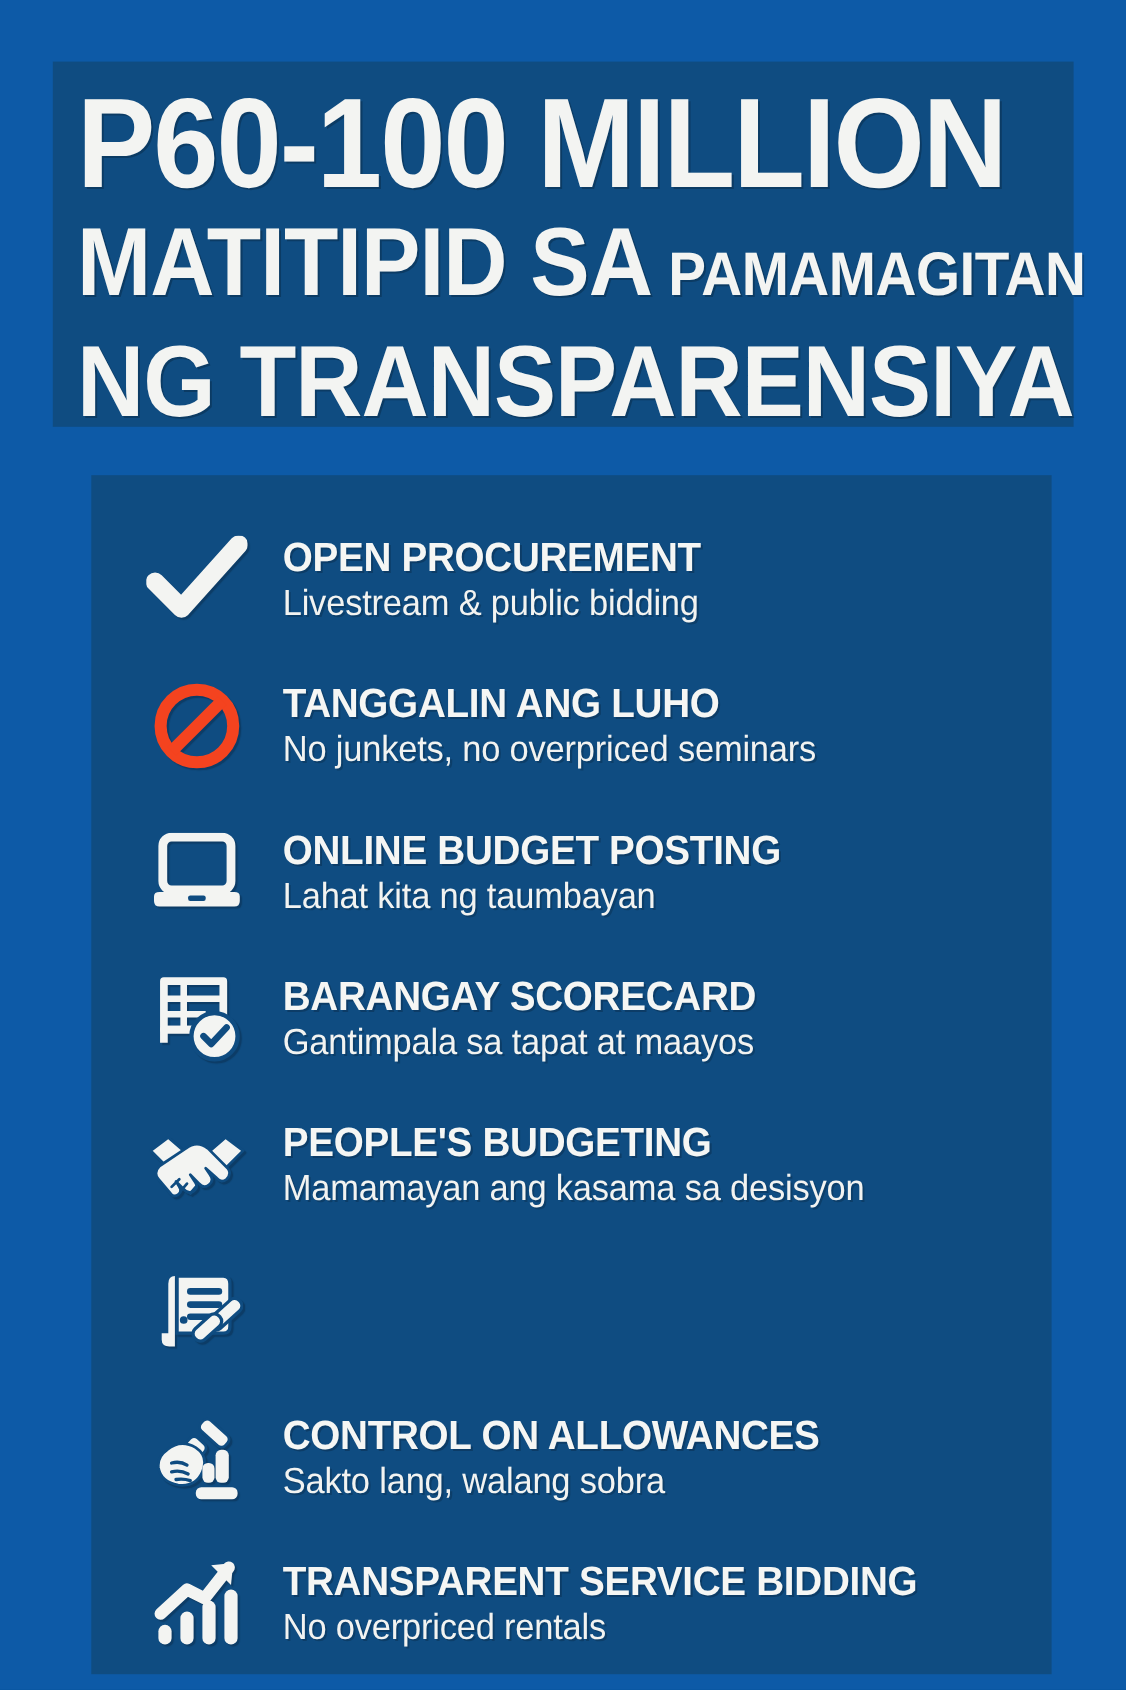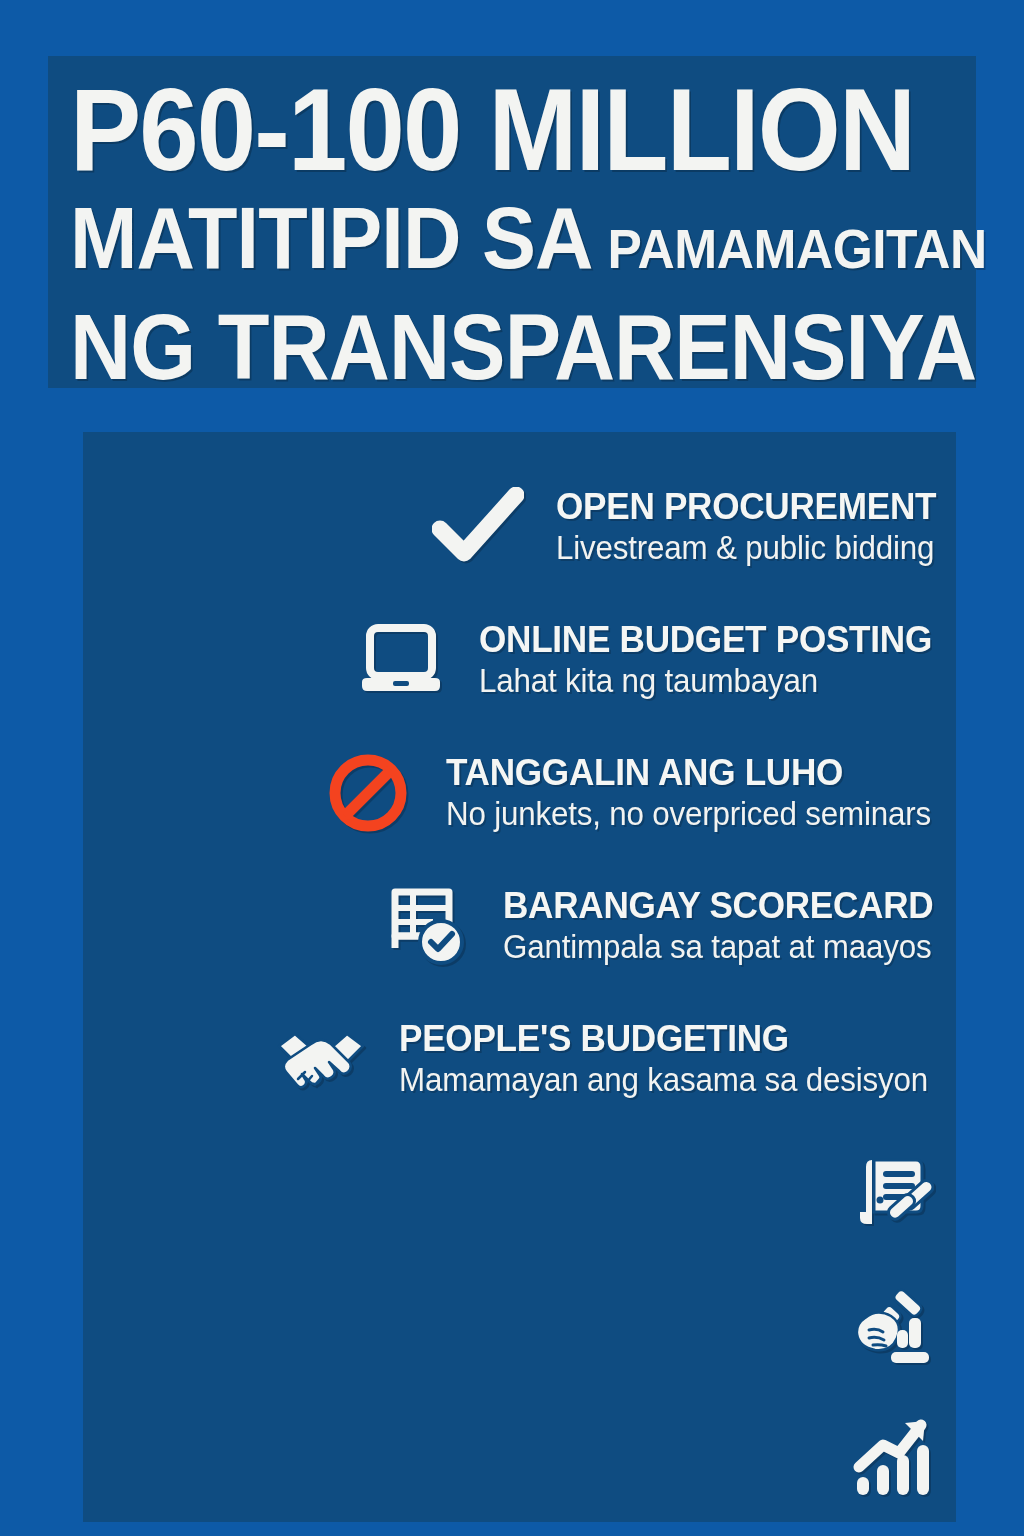--- a/index.html
+++ b/index.html
@@ -61,21 +61,20 @@
     left:83px; top:432px;
     width:873px; height:1090px;
     background:#0f4c81;
     padding:28px 0 0 0;
   }
   .row {
     display:flex;
     align-items:center;
     height:133px;
     padding-left:32px;
-    justify-content:flex-end;
   }
   .icon-cell {
     width:128px;
     min-width:128px;
     display:flex;
     align-items:center;
     justify-content:center;
   }
   .icon-cell svg { display:block; filter:drop-shadow(2px 2px 0 rgba(0,0,0,0.20)); }
   .text-cell { padding-left:14px; }
@@ -126,42 +125,42 @@
         </svg>
       </div>
       <div class="text-cell">
         <div class="row-title">OPEN PROCUREMENT</div>
         <div class="row-sub">Livestream &amp; public bidding</div>
       </div>
     </div>
 
     <div class="row">
       <div class="icon-cell">
+        <svg width="84" height="84" viewBox="0 0 84 84">
+          <circle cx="42" cy="42" r="33" fill="none" stroke="#f4431f" stroke-width="11"></circle>
+          <line x1="19" y1="65" x2="65" y2="19" stroke="#f4431f" stroke-width="11" stroke-linecap="butt"></line>
+        </svg>
+      </div>
+      <div class="text-cell">
+        <div class="row-title">TANGGALIN ANG LUHO</div>
+        <div class="row-sub">No junkets, no overpriced seminars</div>
+      </div>
+    </div>
+
+    <div class="row">
+      <div class="icon-cell">
         <svg width="86" height="72" viewBox="0 0 86 72">
           <rect x="12" y="4" width="62" height="48" rx="8" fill="none" stroke="#f3f4f2" stroke-width="8"></rect>
           <path d="M4 58 Q4 54 9 54 L77 54 Q82 54 82 58 L82 62 Q82 67 77 67 L9 67 Q4 67 4 62 Z" fill="#f3f4f2"></path>
           <rect x="35" y="57" width="16" height="5" rx="2" fill="#0f4c81"></rect>
         </svg>
       </div>
       <div class="text-cell">
         <div class="row-title">ONLINE BUDGET POSTING</div>
         <div class="row-sub">Lahat kita ng taumbayan</div>
-      </div>
-    </div>
-
-    <div class="row">
-      <div class="icon-cell">
-        <svg width="84" height="84" viewBox="0 0 84 84">
-          <circle cx="42" cy="42" r="33" fill="none" stroke="#f4431f" stroke-width="11"></circle>
-          <line x1="19" y1="65" x2="65" y2="19" stroke="#f4431f" stroke-width="11" stroke-linecap="butt"></line>
-        </svg>
-      </div>
-      <div class="text-cell">
-        <div class="row-title">TANGGALIN ANG LUHO</div>
-        <div class="row-sub">No junkets, no overpriced seminars</div>
       </div>
     </div>
 
     <div class="row">
       <div class="icon-cell">
         <svg width="84" height="84" viewBox="0 0 84 84">
           <path d="M12 8 H66 V52 H12 Z" fill="none" stroke="#f3f4f2" stroke-width="7" stroke-linejoin="round"></path>
           <path d="M12 64 L12 52 H40" fill="none" stroke="#f3f4f2" stroke-width="7" stroke-linejoin="round"></path>
           <line x1="12" y1="24" x2="66" y2="24" stroke="#f3f4f2" stroke-width="6"></line>
           <line x1="30" y1="8" x2="30" y2="52" stroke="#f3f4f2" stroke-width="6"></line>
@@ -228,31 +227,39 @@
             <path d="M16 34 Q28 24 42 32 Q54 40 48 54 Q42 68 26 66 Q10 63 8 50 Q7 40 16 34 Z"></path>
             <path d="M20 46 Q28 44 34 48" fill="none" stroke="#0f4c81" stroke-width="3" stroke-linecap="round"></path>
             <path d="M20 54 Q28 52 35 56" fill="none" stroke="#0f4c81" stroke-width="3" stroke-linecap="round"></path>
             <path d="M24 61 Q31 60 37 62" fill="none" stroke="#0f4c81" stroke-width="3" stroke-linecap="round"></path>
           </g>
           <rect x="60" y="34" width="12" height="30" rx="5" fill="#f3f4f2"></rect>
           <rect x="48" y="46" width="11" height="18" rx="5" fill="#f3f4f2"></rect>
           <rect x="42" y="68" width="38" height="11" rx="5" fill="#f3f4f2"></rect>
         </svg>
       </div>
+      <div class="text-cell">
+        <div class="row-title">CONTROL ON ALLOWANCES</div>
+        <div class="row-sub">Sakto lang, walang sobra</div>
+      </div>
     </div>
 
     <div class="row">
       <div class="icon-cell">
         <svg width="86" height="86" viewBox="0 0 86 86">
           <g fill="#f3f4f2">
             <rect x="8" y="62" width="12" height="18" rx="6"></rect>
             <rect x="28" y="50" width="12" height="30" rx="6"></rect>
             <rect x="48" y="40" width="12" height="40" rx="6"></rect>
             <rect x="68" y="30" width="12" height="50" rx="6"></rect>
           </g>
           <path d="M10 52 L34 30 L50 38 L72 10" fill="none" stroke="#f3f4f2" stroke-width="11" stroke-linecap="round" stroke-linejoin="round"></path>
           <path d="M56 8 L76 6 L74 26 Z" fill="#f3f4f2"></path>
         </svg>
       </div>
+      <div class="text-cell">
+        <div class="row-title">TRANSPARENT SERVICE BIDDING</div>
+        <div class="row-sub">No overpriced rentals</div>
+      </div>
     </div>
 
   </div>
 </div>
 
 </body></html>

